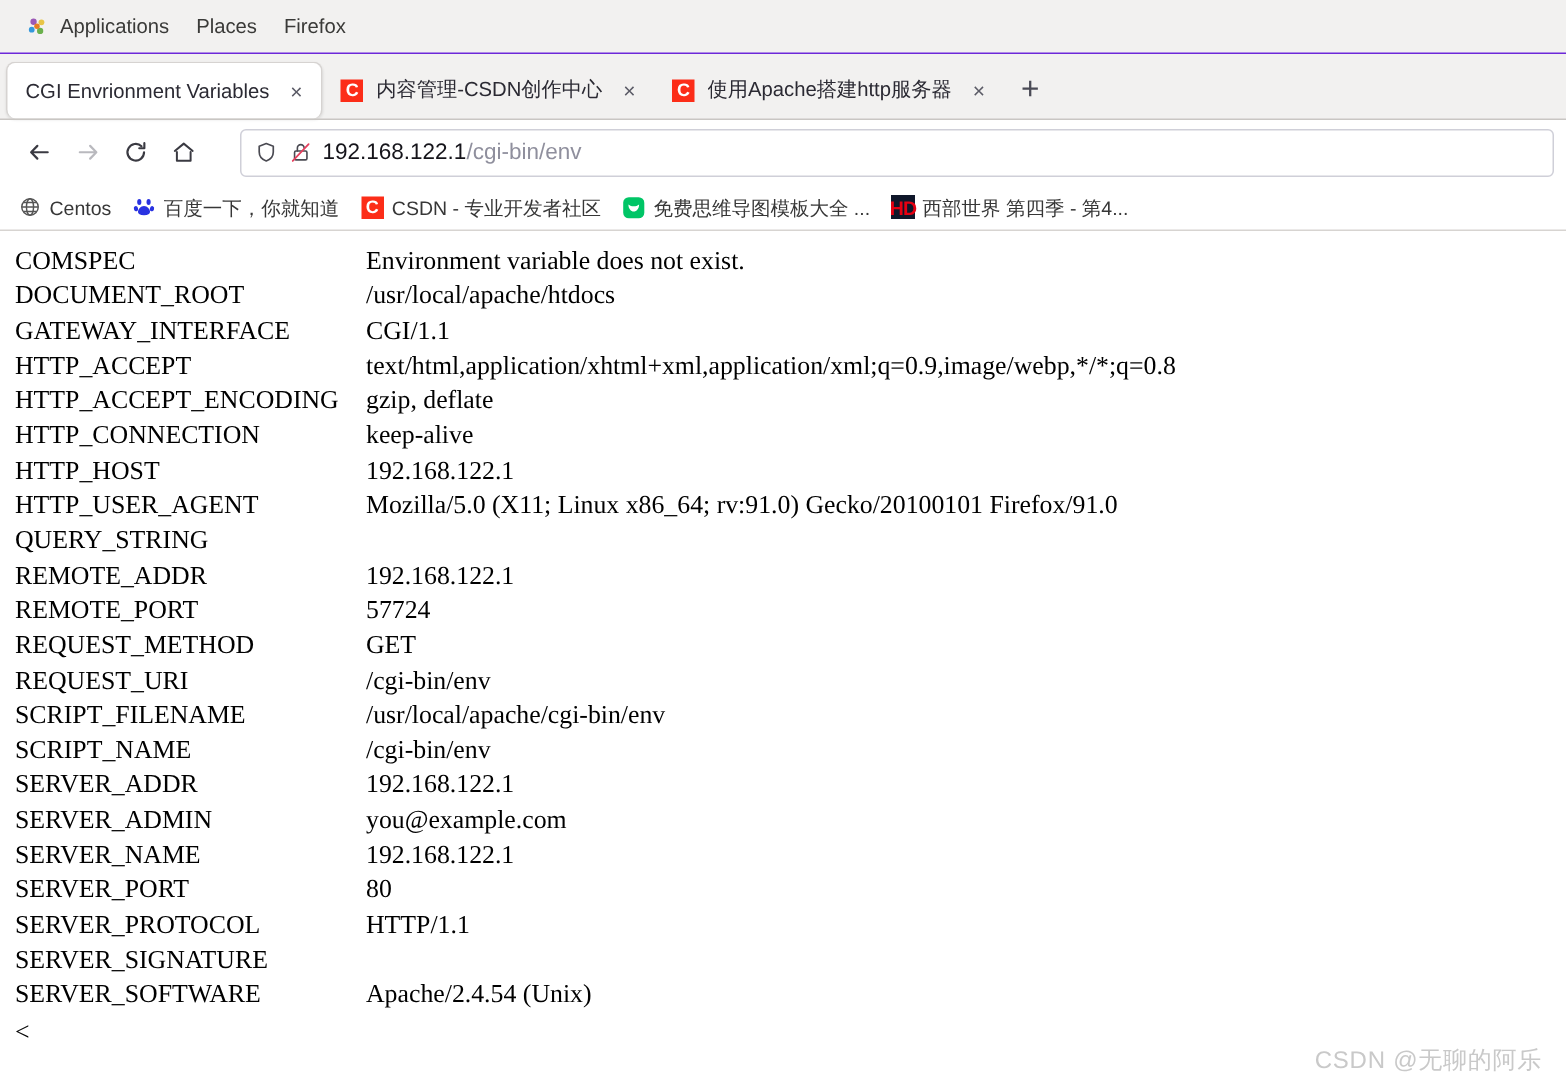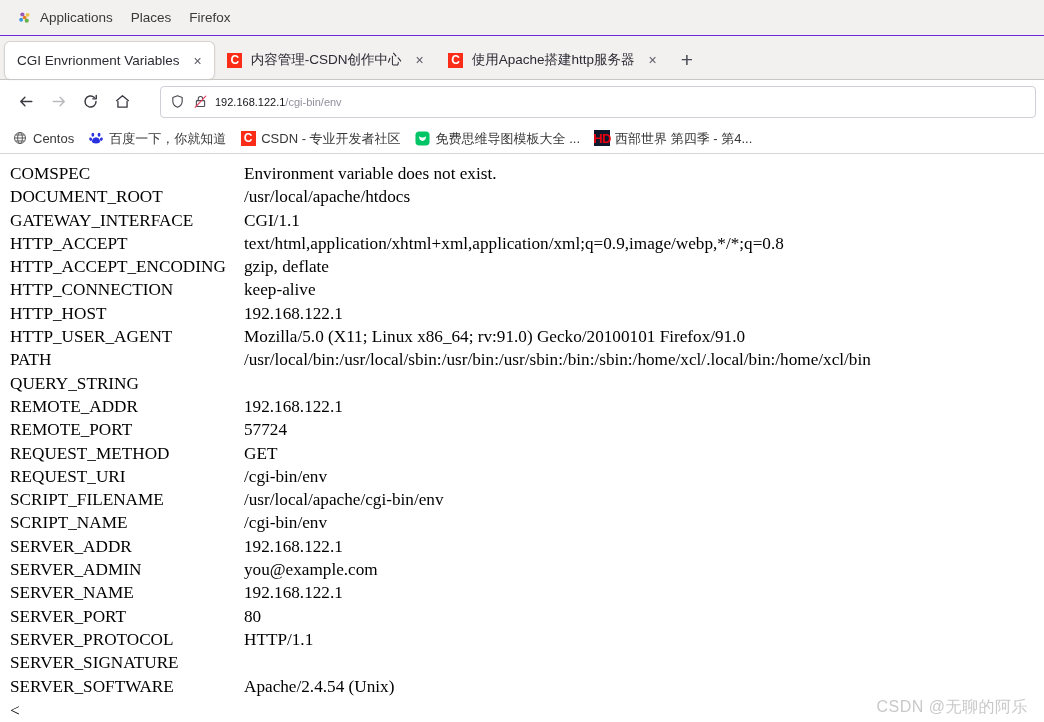--- a/index.html
+++ b/index.html
@@ -133,21 +133,21 @@
     border: 1px solid #cfcfd8;
     border-radius: 4px;
     display: flex;
     align-items: center;
     padding: 0 8px;
     box-sizing: border-box;
     gap: 7px;
     min-width: 0;
   }
   .url-text {
-    font-size: 11px;
+    font-size: 15px;
     color: #15141a;
     white-space: nowrap;
     overflow: hidden;
   }
   .url-path { color: #8f8f9d; }
 
   
   .bookmarks {
     height: 31px;
     background: #ffffff;
@@ -396,24 +396,20 @@
         </tr>
         <tr>
           <td class="k" style="min-width: 234px; margin-top: 22px;">HTTP_HOST</td>
           <td class="v">192.168.122.1</td>
         </tr>
         <tr>
           <td class="k" style="min-width: 234px;">HTTP_USER_AGENT</td>
           <td class="v">Mozilla/5.0 (X11; Linux x86_64; rv:91.0) Gecko/20100101 Firefox/91.0</td>
         </tr>
         <tr>
-          <td class="k" style="min-width: 234px;">PATH</td>
-          <td class="v">/usr/local/bin:/usr/local/sbin:/usr/bin:/usr/sbin:/bin:/sbin:/home/xcl/.local/bin:/home/xcl/bin</td>
-        </tr>
-        <tr>
           <td class="k" style="min-width: 234px;">QUERY_STRING</td>
           <td class="v"></td>
         </tr>
         <tr>
           <td class="k" style="min-width: 234px;">REMOTE_ADDR</td>
           <td class="v">192.168.122.1</td>
         </tr>
         <tr>
           <td class="k" style="min-width: 234px;">REMOTE_PORT</td>
           <td class="v">57724</td>

